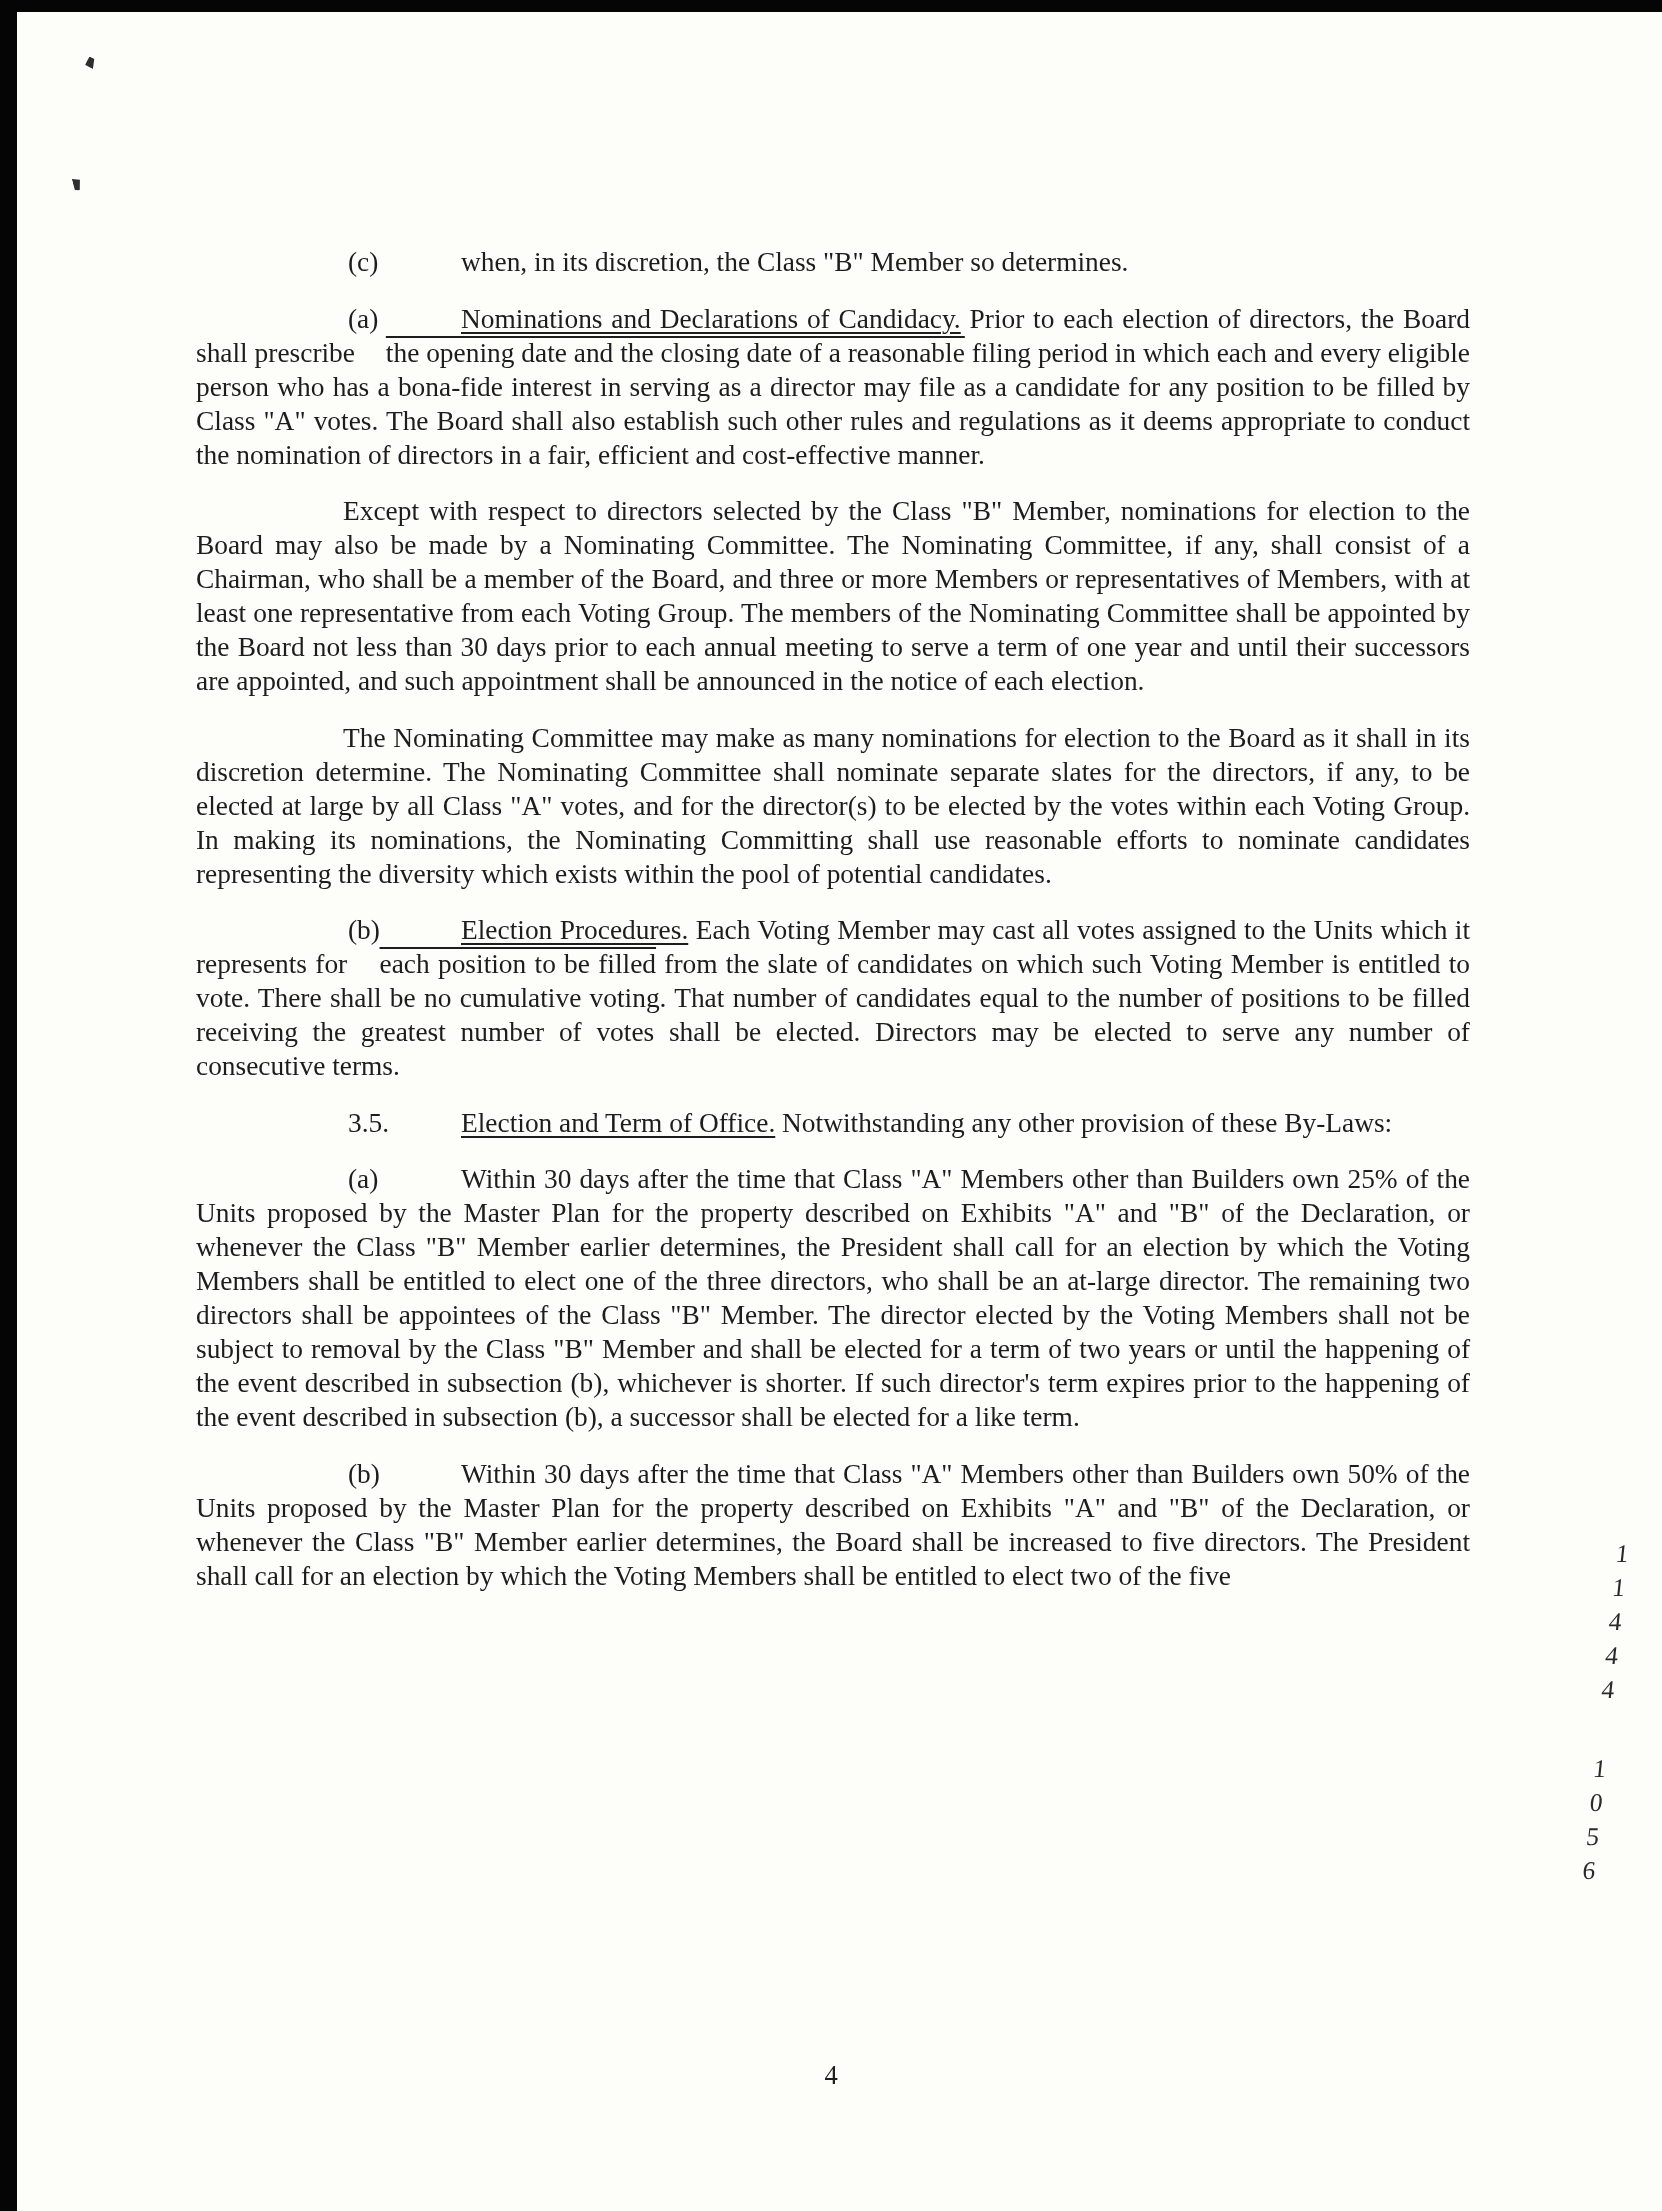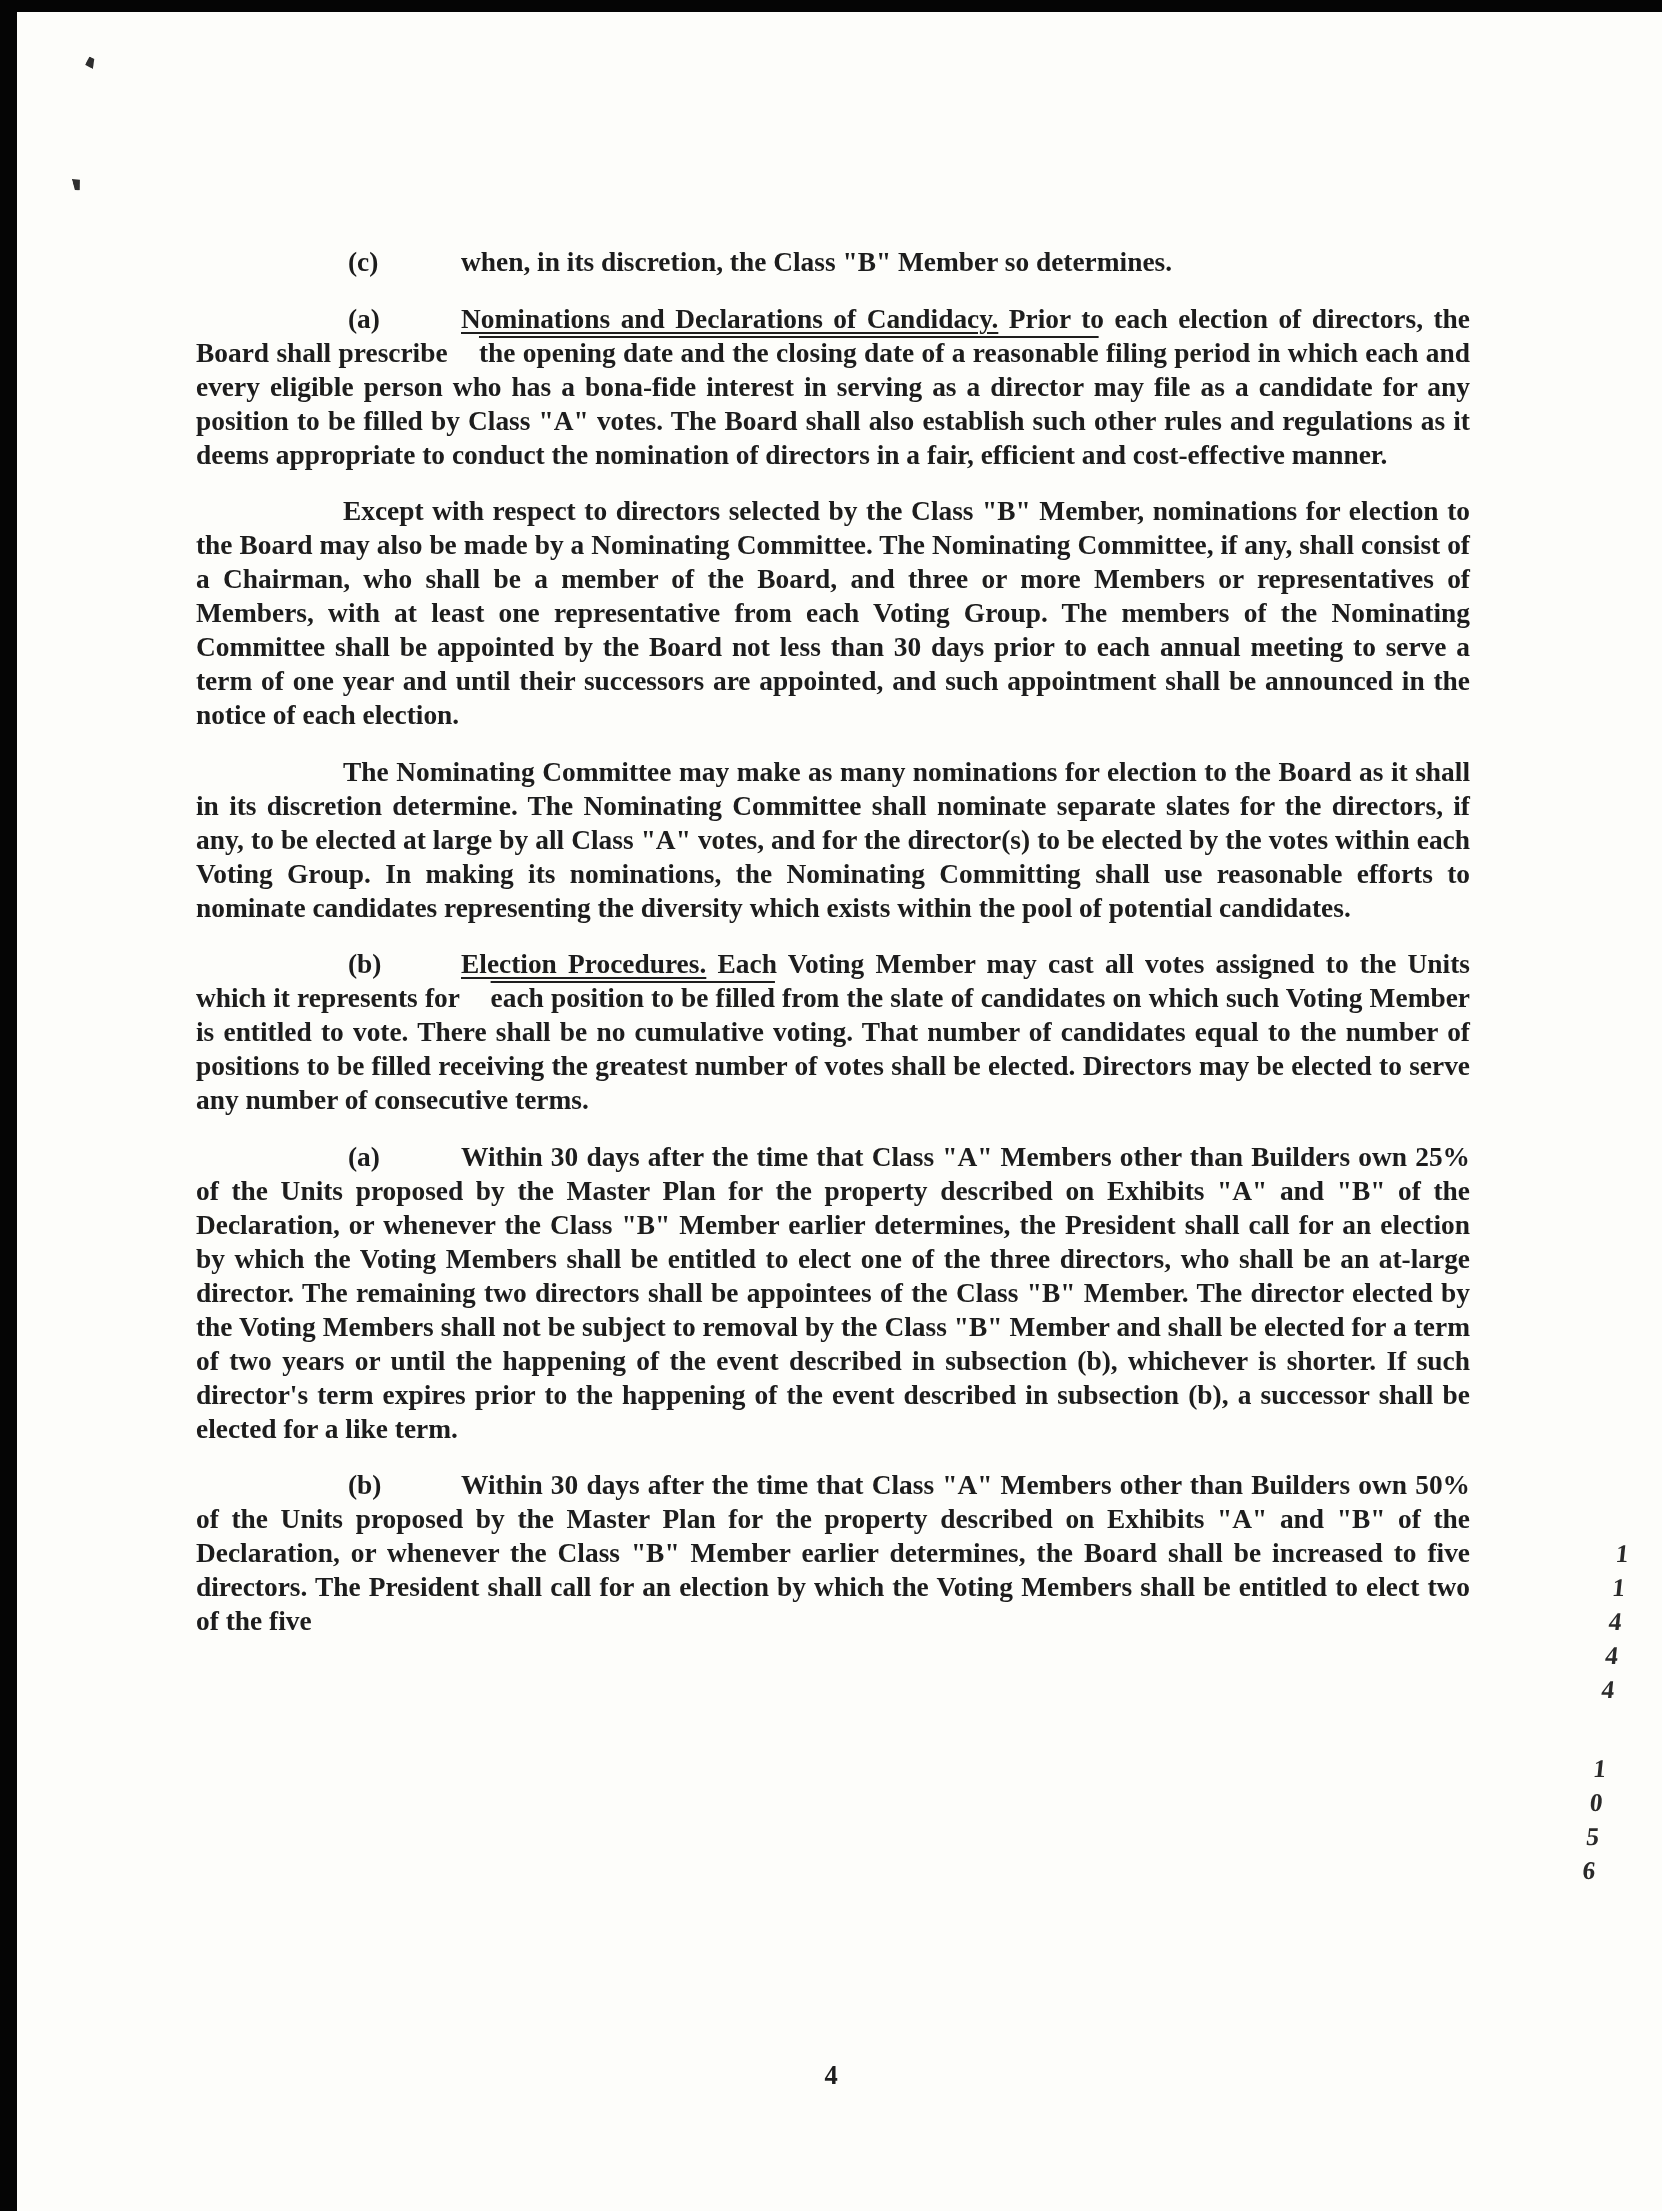--- a/index.html
+++ b/index.html
@@ -6,21 +6,20 @@
   html, body { width: 1662px; height: 2211px; }
   body { background: #ffffff; font-family: "Liberation Serif", serif; }
 
   .sheet {
     position: relative;
     width: 1662px;
     height: 2211px;
     background: #fdfdfa;
     overflow: hidden;
     color: #1d1d1d;
-    font-weight: bold;
   }
 
   
   .scan-bar-top  { position: absolute; top: 0; left: 0; width: 1662px; height: 11.8px; background: #050505; }
   .scan-bar-left { position: absolute; top: 0; left: 0; width: 16.7px; height: 2211px; background: #050505; }
   .speck { position: absolute; background: #2e2e2e; }
   .speck1 { left: 86px; top: 57px; width: 8.8px; height: 10.8px; transform: rotate(18deg); clip-path: polygon(20% 0, 80% 10%, 100% 100%, 0 85%); }
   .speck2 { left: 73px; top: 178px; width: 7.8px; height: 12.7px; transform: rotate(-12deg); clip-path: polygon(0 0, 100% 20%, 70% 100%, 10% 90%); }
 
   .content {
@@ -82,20 +81,21 @@
 
     <p class="para"><span class="label">(a)</span><span class="u">Nominations and Declarations of Candidacy.</span><span> Prior to each election of directors, the Board shall prescribe </span><span class="ov">the opening date and the closing date of a reasonable</span><span> filing period in which each and every eligible person who has a bona-fide interest in serving as a director may file as a candidate for any position to be filled by Class "A" votes. The Board shall also establish such other rules and regulations as it deems appropriate to conduct the nomination of directors in a fair, efficient and cost-effective manner.</span></p>
 
     <p class="para noindent"><span>Except with respect to directors selected by the Class "B" Member, nominations for election to the Board may also be made by a Nominating Committee. The Nominating Committee, if any, shall consist of a Chairman, who shall be a member of the Board, and three or more Members or representatives of Members, with at least one representative from each Voting Group. The members of the Nominating Committee shall be appointed by the Board not less than 30 days prior to each annual meeting to serve a term of one year and until their successors are appointed, and such appointment shall be announced in the notice of each election.</span></p>
 
     <p class="para noindent"><span>The Nominating Committee may make as many nominations for election to the Board as it shall in its discretion determine. The Nominating Committee shall nominate separate slates for the directors, if any, to be elected at large by all Class "A" votes, and for the director(s) to be elected by the votes within each Voting Group. In making its nominations, the Nominating Committing shall use reasonable efforts to nominate candidates representing the diversity which exists within the pool of potential candidates.</span></p>
 
 
     <p class="para"><span class="label">(b)</span><span class="u">Election Procedures.</span><span> Each Voting Member may cast all votes assigned to the Units which it represents for </span><span class="ov">each position to be filled</span><span> from the slate of candidates on which such Voting Member is entitled to vote. There shall be no cumulative voting. That number of candidates equal to the number of positions to be filled receiving the greatest number of votes shall be elected. Directors may be elected to serve any number of consecutive terms.</span></p>
 
+    <p class="para"><span class="label">3.5.</span><span class="u">Election and Term of Office.</span><span> Notwithstanding any other provision of these By-Laws:</span></p>
 
     <p class="para"><span class="label">(a)</span><span>Within 30 days after the time that Class "A" Members other than Builders own 25% of the Units proposed by the Master Plan for the property described on Exhibits "A" and "B" of the Declaration, or whenever the Class "B" Member earlier determines, the President shall call for an election by which the Voting Members shall be entitled to elect one of the three directors, who shall be an at-large director. The remaining two directors shall be appointees of the Class "B" Member. The director elected by the Voting Members shall not be subject to removal by the Class "B" Member and shall be elected for a term of two years or until the happening of the event described in subsection (b), whichever is shorter. If such director's term expires prior to the happening of the event described in subsection (b), a successor shall be elected for a like term.</span></p>
 
     <p class="para"><span class="label">(b)</span><span>Within 30 days after the time that Class "A" Members other than Builders own 50% of the Units proposed by the Master Plan for the property described on Exhibits "A" and "B" of the Declaration, or whenever the Class "B" Member earlier determines, the Board shall be increased to five directors. The President shall call for an election by which the Voting Members shall be entitled to elect two of the five</span></p>
 
   </div>
 
   <div class="stamp">
     <span class="grp">11444</span>
     <span class="grp grp2">1056</span>

